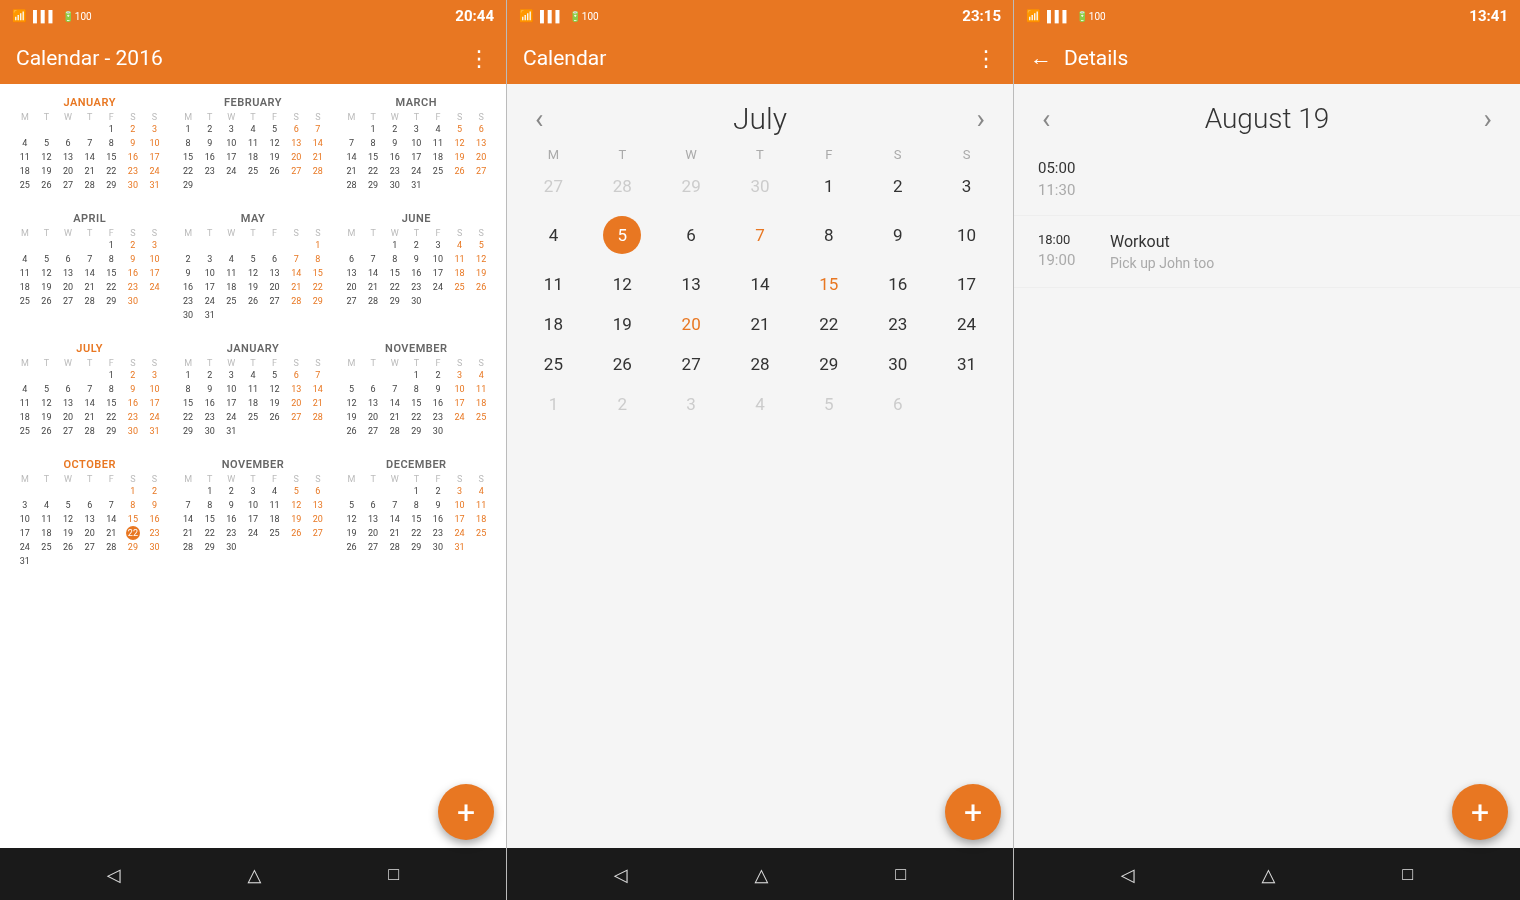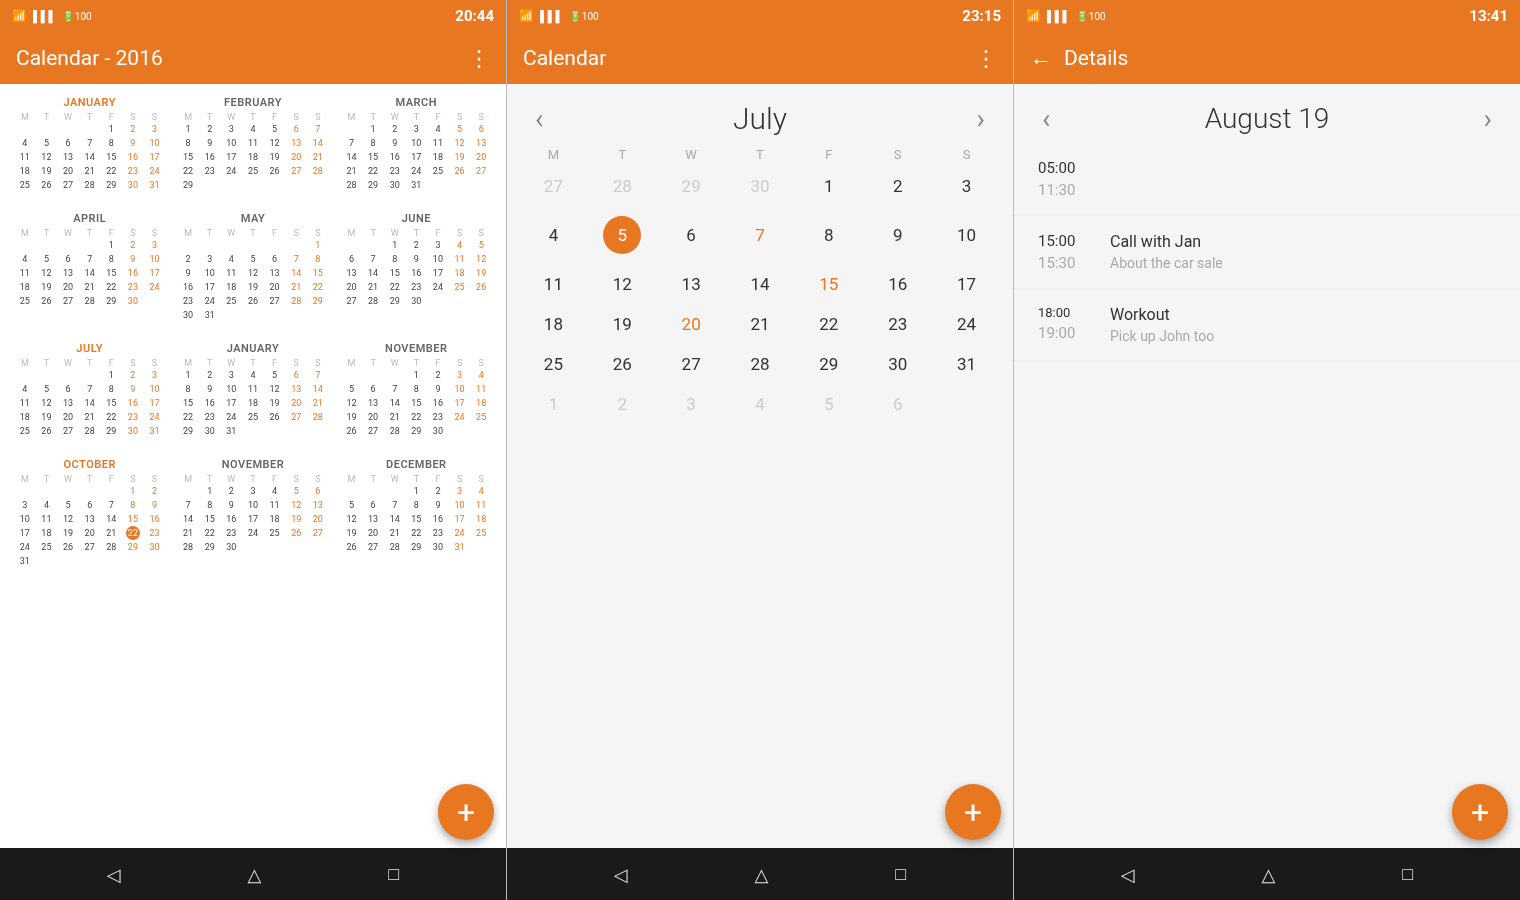--- a/index.html
+++ b/index.html
@@ -711,30 +711,20 @@
 
     <div id="events-list" style="flex:1; overflow-y:auto;">
     <div style="display: flex; gap: 20px; padding: 16px 24px; border-bottom: 1px solid rgb(238, 238, 238); cursor: pointer;">
           <div style="display: flex; flex-direction: column; gap: 4px; min-width: 52px;">
     <span style="font-size:15px; color:#333;">05:00</span>
     <span style="font-size:15px; color:#aaa;">11:30</span>
   </div>
         </div>
         <div style="display: flex; gap: 20px; padding: 16px 24px; border-bottom: 1px solid rgb(238, 238, 238); cursor: pointer;">
           <div style="display: flex; flex-direction: column; gap: 4px; min-width: 52px;">
-    <span style="font-size:15px; color:#333;">15:00</span>
-    <span style="font-size:15px; color:#aaa;">15:30</span>
-  </div>
-          <div style="display: flex; flex-direction: column; gap: 4px;">
-    <span style="font-size:16px; color:#333; font-weight:400;">Call with Jan</span>
-    <span style="font-size:14px; color:#aaa;">About the car sale</span>
-  </div>
-        </div>
-        <div style="display: flex; gap: 20px; padding: 16px 24px; border-bottom: 1px solid rgb(238, 238, 238); cursor: pointer;">
-          <div style="display: flex; flex-direction: column; gap: 4px; min-width: 52px;">
     <span style="font-size:13px; color:#333;">18:00</span>
     <span style="font-size:15px; color:#aaa;">19:00</span>
   </div>
           <div style="display: flex; flex-direction: column; gap: 4px;">
     <span style="font-size:16px; color:#333; font-weight:400;">Workout</span>
     <span style="font-size:14px; color:#aaa;">Pick up John too</span>
   </div>
         </div>
       </div>
 

